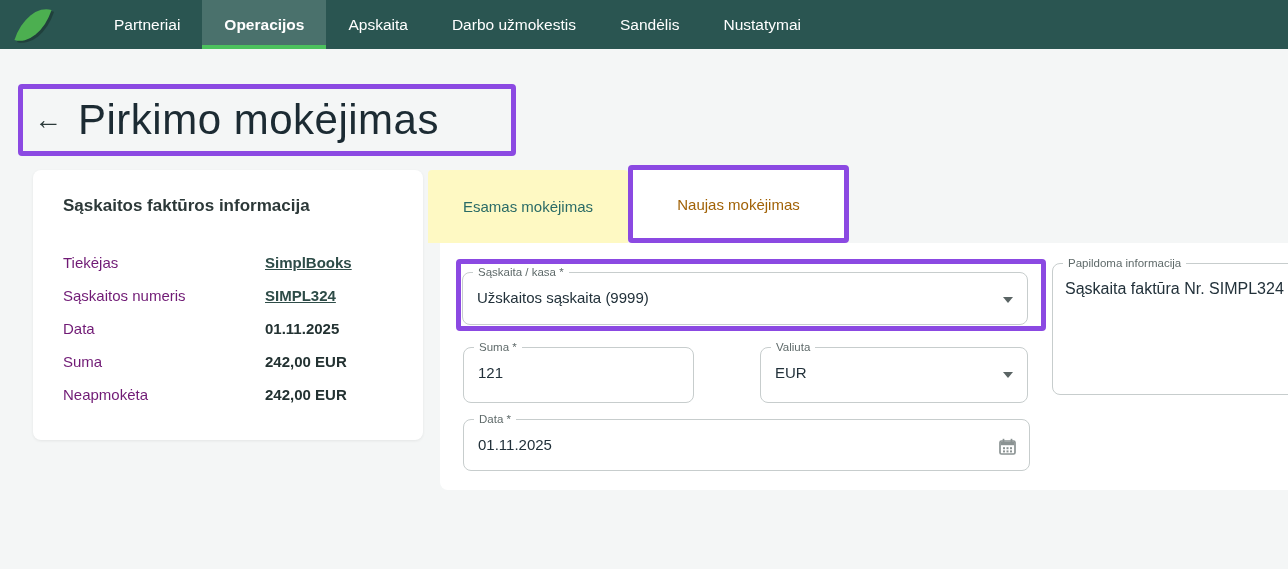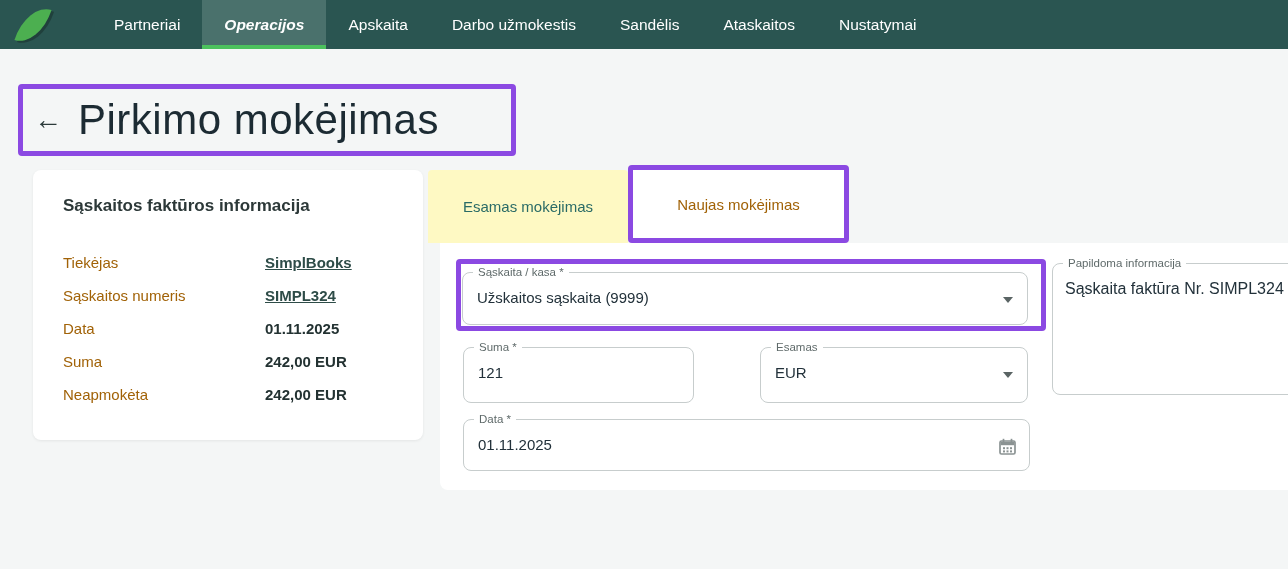--- a/index.html
+++ b/index.html
@@ -23,21 +23,21 @@
     transform:rotate(18deg);
     box-shadow:3px 1px 0 rgba(20,40,35,.45);
   }
   .nav-items { display:flex; align-items:stretch; margin-left:26px; }
   .nav-item {
     display:flex; align-items:center; padding:0 22px;
     color:#ffffff; font-size:15.5px; cursor:pointer; white-space:nowrap;
   }
   .nav-item.active {
     background:#4a716c; font-weight:bold;
-    border-bottom:4px solid #4cc15e; padding-top:4px;font-style:italic;
+    border-bottom:4px solid #4cc15e; padding-top:4px;
   }
 
   
   .annot { position:absolute; border:5px solid #8b49e2; border-radius:4px; pointer-events:none; z-index:30; }
   .annot-title  { left:18px;  top:84px;  width:498px; height:72px; }
   .annot-tab    { left:628px; top:165px; width:221px; height:78px; background:#fff; z-index:5; }
   .annot-field  { left:456px; top:259px; width:590px; height:72px; }
 
   
   .title-row {
@@ -48,21 +48,21 @@
   .page-title { font-size:42px; font-weight:500; color:#1c2b33; letter-spacing:.5px; }
 
   
   .card {
     position:absolute; left:33px; top:170px; width:390px; height:270px;
     background:#fff; border-radius:8px; box-shadow:0 1px 3px rgba(0,0,0,.07);
     padding:26px 30px 0 30px;
   }
   .card-title { font-size:17px; font-weight:bold; color:#2c3838; margin-bottom:36px; }
   .info-row { display:flex; margin-bottom:13px; font-size:15px; height:20px; align-items:center; }
-  .info-label { width:155px; color:#a16207; }
+  .info-label { width:155px; color:#701a75; }
   .info-value { font-weight:bold; color:#233232;margin-left:47px; }
   .info-value.link { text-decoration:underline; color:#2e4c48; cursor:pointer; }
 
   
   .tab {
     position:absolute; display:flex; align-items:center; justify-content:center;
     font-size:15px; cursor:pointer;
   }
   .tab-inactive {
     left:428px; top:170px; width:200px; height:73px;
@@ -115,21 +115,20 @@
 <div class="navbar">
   <div class="logo-wrap">
     <div class="leaf"></div>
   </div>
   <div class="nav-items">
     <div class="nav-item">Partneriai</div>
     <div class="nav-item active">Operacijos</div>
     <div class="nav-item">Apskaita</div>
     <div class="nav-item">Darbo užmokestis</div>
     <div class="nav-item">Sandėlis</div>
-    <div class="nav-item">Ataskaitos</div>
     <div class="nav-item">Nustatymai</div>
   </div>
 </div>
 
 <div class="annot annot-title"></div>
 <div class="title-row">
   <span class="back-arrow">←</span>
   <span class="page-title">Pirkimo mokėjimas</span>
 </div>
 
@@ -169,21 +168,21 @@
   <input class="field-value" readonly="" value="Užskaitos sąskaita (9999)" style="">
   <span class="caret"></span>
 </div>
 
 <div class="field f-amount">
   <span class="field-label">Suma *</span>
   <input class="field-value" value="121" style="">
 </div>
 
 <div class="field f-currency">
-  <span class="field-label">Esamas</span>
+  <span class="field-label">Valiuta</span>
   <input class="field-value" readonly="" value="EUR" style="">
   <span class="caret"></span>
 </div>
 
 <div class="field f-date">
   <span class="field-label">Data *</span>
   <input class="field-value" value="01.11.2025" style="">
   <span class="cal-icon">
     <svg width="17" height="17" viewBox="0 0 17 17">
       <rect x="1" y="3" width="15" height="13" rx="1.5" fill="none" stroke="#8b9393" stroke-width="1.7"></rect>

